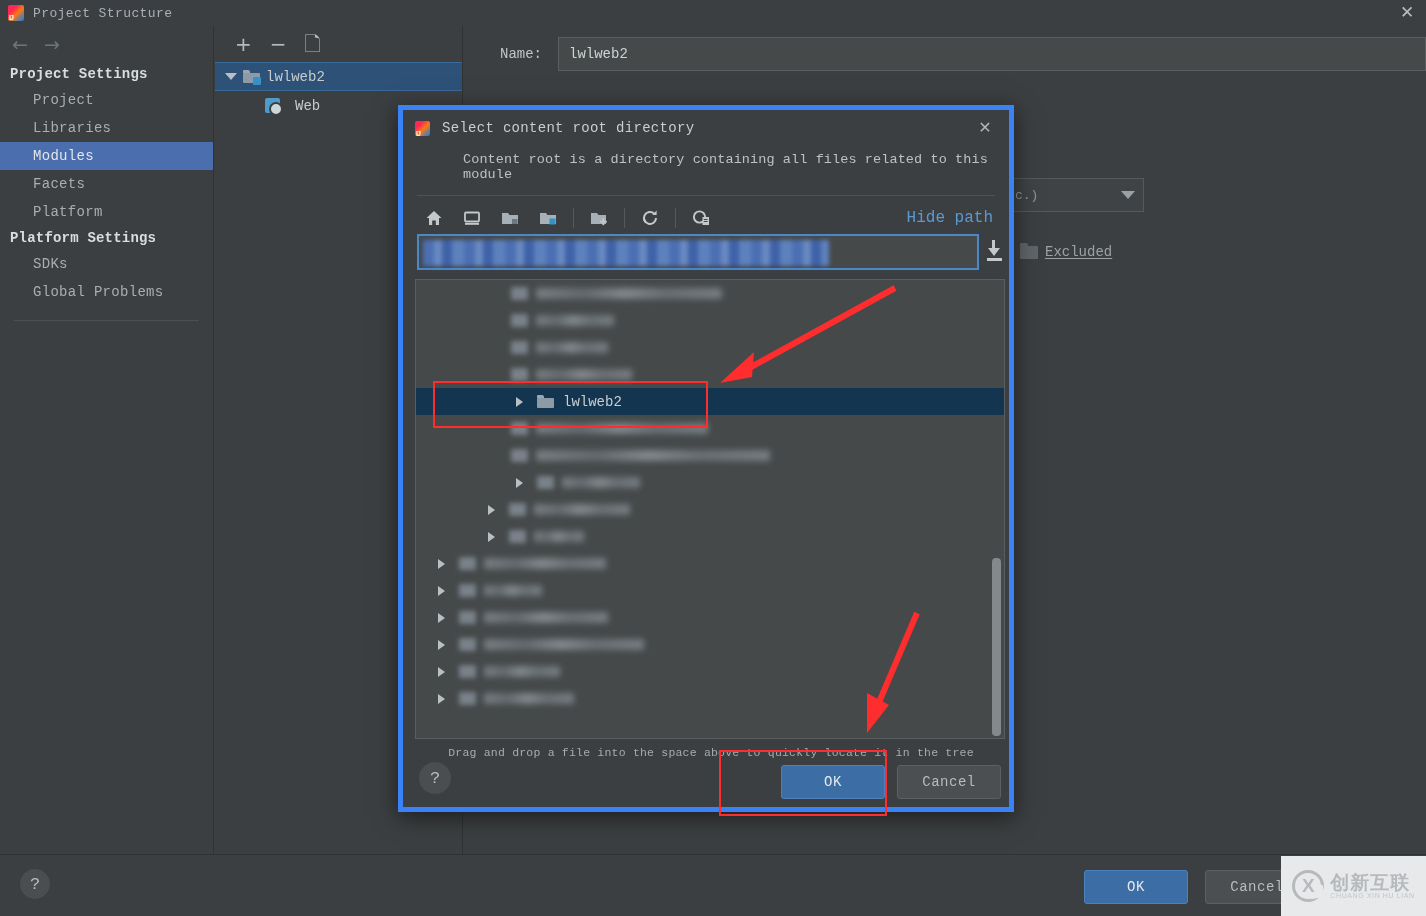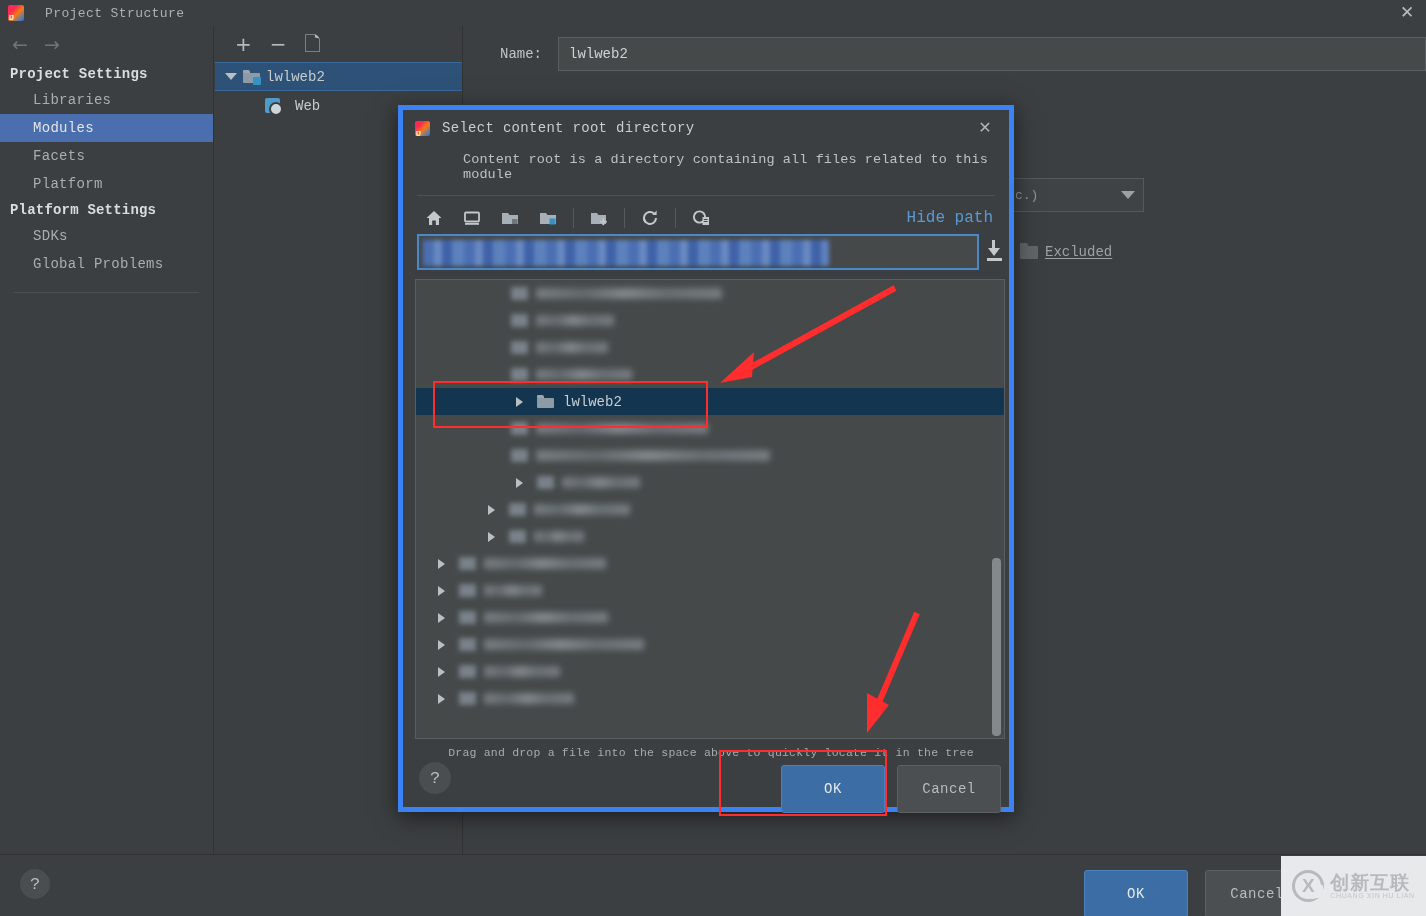--- a/index.html
+++ b/index.html
@@ -16,21 +16,21 @@
     position: absolute; left: 0; top: 0; width: 1426px; height: 26px;
     background: #3c3f41; display: flex; align-items: center;
   }
   .tb-icon { width: 16px; height: 16px; margin-left: 8px; position: relative; border-radius: 2px; overflow: hidden; }
   .ij-logo { width: 100%; height: 100%;
      background:
        linear-gradient(135deg,#fe2857 0%, #fe2857 30%, #f97a12 55%, #087cfa 100%);
      position: relative; }
   .ij-logo:after{ content:"IJ"; position:absolute; left:1px; bottom:0px; font-size:7px;
      color:#fff; font-family:"Liberation Sans",sans-serif; font-weight:bold; letter-spacing:-1px;}
-  .tb-title { margin-left: 21px; font-size: 13px; color: #a9b0b6; letter-spacing: 0.4px; }
+  .tb-title { margin-left: 9px; font-size: 13px; color: #a9b0b6; letter-spacing: 0.4px; }
   .tb-close {
     position: absolute; right: 9px; top: 3px; width: 20px; height: 20px;
     color: #b7bcbf; font-size: 17px; line-height: 20px; text-align: center;
     font-family: "Liberation Sans", sans-serif;
   }
 
   
   .sidebar {
     position: absolute; left: 0; top: 26px; width: 214px; height: 828px;
     background: #3c3f41; border-right: 1px solid #323232;
@@ -96,21 +96,21 @@
   .excl-row{position:absolute;left:556px;top:218px;display:flex;align-items:center;gap:7px;}
   .excl-folder{width:18px;height:13px;background:#5f6568;border-radius:1px;position:relative;}
   .excl-folder:before{content:"";position:absolute;left:0;top:-3px;width:8px;height:4px;background:#5f6568;border-radius:1px 2px 0 0;}
   .excl-label{font-size:14px;color:#9ba1a5;text-decoration:underline;text-underline-offset:2px;}
 
   
   .bottombar{position:absolute;left:0;bottom:0;width:1426px;height:62px;background:#3c3f41;
      border-top:1px solid #323232;}
   .help-circle{position:absolute;left:20px;top:14px;width:30px;height:30px;border-radius:50%;
      background:#4a4e50;color:#b9bec1;font-size:17px;display:flex;align-items:center;justify-content:center;}
-  .btn{height:48px;border-radius:3px;font-size:14px;display:flex;align-items:center;justify-content:center;
+  .btn{height:34px;border-radius:3px;font-size:14px;display:flex;align-items:center;justify-content:center;
        letter-spacing:0.5px;}
   .btn-primary{background:#3c6ea5;border:1px solid #4b82bd;color:#e6eaec;}
   .btn-default{background:#4b4f51;border:1px solid #5b6062;color:#b7bcbf;}
   #main-ok{position:absolute;left:1084px;top:870px;width:104px;}
   #main-cancel{position:absolute;left:1205px;top:870px;width:104px;}
 
   
   .dialog{
     position:absolute;left:398px;top:105px;width:616px;height:707px;
     background:#3c3f41;border:5px solid #3b82f6;box-shadow:0 5px 22px rgba(0,0,0,.55);
@@ -188,20 +188,21 @@
     <div class="tb-close">✕</div>
   </div>
 
   <div class="sidebar">
     <div class="nav-arrows">
       <span class="nav-arrow">←</span>
       <span class="nav-arrow">→</span>
     </div>
 
     <div class="nav-group-title">Project Settings</div>
+    <div class="nav-item">Project</div>
     <div class="nav-item">Libraries</div>
     <div class="nav-item selected">Modules</div>
     <div class="nav-item">Facets</div>
     <div class="nav-item">Platform</div>
 
     <div class="nav-group-title">Platform Settings</div>
     <div class="nav-item">SDKs</div>
     <div class="nav-item">Global Problems</div>
 
     <div class="nav-sep"></div>

